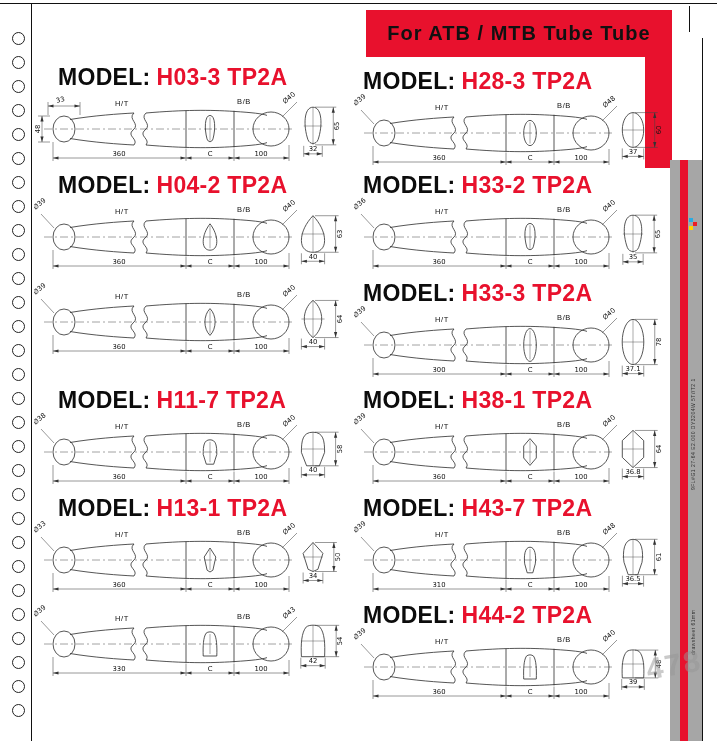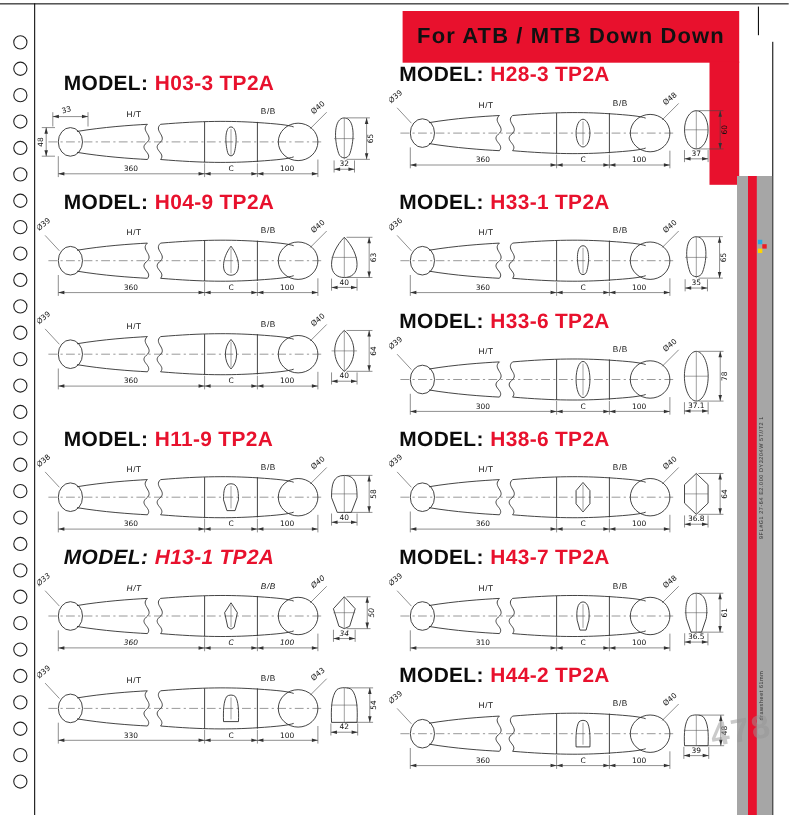--- a/index.html
+++ b/index.html
@@ -26,21 +26,21 @@
       white-space:nowrap;overflow:hidden;}
   #pm-top{top:150px;height:180px;}
   #pm-bottom{top:385px;height:110px;}
   .regdot{position:absolute;width:4px;height:4px;}
   
   #watermark{left:646px;top:648px;font-size:30px;font-weight:800;
              color:rgba(150,150,150,.5);transform:rotate(-10deg);z-index:3;
              letter-spacing:2px;}
   
   .cell{position:absolute;width:318px;height:106px;z-index:2;}
-  .title{margin:0 0 1px 0;font-size:19px;font-weight:800;color:#0c0c0c;
+  .title{margin:0 0 1px 0;font-size:23px;font-weight:800;color:#0c0c0c;
          letter-spacing:.3px;line-height:22px;}
   .c0 .title{margin-left:26px;}
   .c1 .title{margin-left:11px;}
   .mn{color:#e8112d;margin-left:6px;}
   svg.dwg{display:block;margin-left:2px;}
   
   .ln{stroke:#2b2b2b;stroke-width:.8;fill:none;}
   .dl{stroke:#444;stroke-width:.55;fill:none;}
   .cl{stroke:#555;stroke-width:.55;fill:none;stroke-dasharray:8 3 2 3;}
   .thin{stroke:#555;stroke-width:.5;fill:none;}
@@ -85,21 +85,21 @@
       <div class="hole" style="left: 12px; top: 535.5px;"></div>
       <div class="hole" style="left: 12px; top: 559.5px;"></div>
       <div class="hole" style="left: 12px; top: 583.5px;"></div>
       <div class="hole" style="left: 12px; top: 607.5px;"></div>
       <div class="hole" style="left: 12px; top: 631.5px;"></div>
       <div class="hole" style="left: 12px; top: 655.5px;"></div>
       <div class="hole" style="left: 12px; top: 679.5px;"></div>
       <div class="hole" style="left: 12px; top: 703.5px;"></div>
     </div>
 
-  <div class="abs" id="banner" style="background: rgb(232, 17, 45);">For ATB / MTB Down Down</div>
+  <div class="abs" id="banner" style="background: rgb(232, 17, 45);">For ATB / MTB Tube Tube</div>
   <div class="abs" id="red-column" style="background: rgb(232, 17, 45);"></div>
 
   <div class="abs" id="print-strip">
     <div id="strip-red-line" style="background: rgb(232, 17, 45);"></div>
     <div class="pm" id="pm-top">9FL#G1 27-64 E2.000  DY3204W  5T//T2 1</div>
     <div class="pm" id="pm-bottom">drawsheet 61mm</div>
     <div class="regdot" style="left:19px;top:58px;background:#29abe2;"></div>
     <div class="regdot" style="left:23px;top:62px;background:#ed1c24;"></div>
     <div class="regdot" style="left:19px;top:66px;background:#ffd400;"></div>
   </div>
@@ -172,21 +172,21 @@
             <line x1="269.72" y1="64.85" x2="288.28" y2="64.85" class="dl"></line>
             <path d="M 269.72,64.85 l 5.5,-1.6 l 0,3.2 Z" class="ar"></path>
             <path d="M 288.28,64.85 l -5.5,-1.6 l 0,3.2 Z" class="ar"></path>
             <text x="279" y="62.349999999999994" class="dim">32</text>
           </g>
         </svg>
   </section>
 
   <section class="cell c0" style="left: 32px; top: 174px;">
     <h2 class="title">
-      <span class="mp">MODEL:</span><span class="mn">H04-9 TP2A</span>
+      <span class="mp">MODEL:</span><span class="mn">H04-2 TP2A</span>
     </h2>
     <svg class="dwg" viewBox="0 0 312 80" width="312" height="80" xmlns="http://www.w3.org/2000/svg">
           <g>
             <line x1="10" y1="40" x2="260" y2="40" class="cl"></line>
             <ellipse cx="30" cy="40" rx="11" ry="13" class="ln"></ellipse>
             <path d="M36,30.5 C60,26.5 85,24.8 100,24" class="ln"></path>
             <path d="M36,49.5 C60,53.5 85,55.2 100,56" class="ln"></path>
             <path d="M100,24 C93,30 107,35 99,41 C92,47 105,50 100,56" class="ln"></path>
             <path d="M112,24 C105,30 119,35 111,41 C104,47 117,50 112,56" class="ln"></path>
             <path d="M112,24 C150,20.8 175,20.8 200,22.4 C218,23.6 228,24.6 233,26.4" class="ln"></path>
@@ -289,21 +289,21 @@
             <line x1="267.4" y1="64.56" x2="290.6" y2="64.56" class="dl"></line>
             <path d="M 267.4,64.56 l 5.5,-1.6 l 0,3.2 Z" class="ar"></path>
             <path d="M 290.6,64.56 l -5.5,-1.6 l 0,3.2 Z" class="ar"></path>
             <text x="279" y="62.06" class="dim">40</text>
           </g>
         </svg>
   </section>
 
   <section class="cell c0" style="left: 32px; top: 389px;">
     <h2 class="title">
-      <span class="mp">MODEL:</span><span class="mn">H11-9 TP2A</span>
+      <span class="mp">MODEL:</span><span class="mn">H11-7 TP2A</span>
     </h2>
     <svg class="dwg" viewBox="0 0 312 80" width="312" height="80" xmlns="http://www.w3.org/2000/svg">
           <g>
             <line x1="10" y1="40" x2="260" y2="40" class="cl"></line>
             <ellipse cx="30" cy="40" rx="11" ry="13" class="ln"></ellipse>
             <path d="M36,30.5 C60,26.5 85,24.8 100,24" class="ln"></path>
             <path d="M36,49.5 C60,53.5 85,55.2 100,56" class="ln"></path>
             <path d="M100,24 C93,30 107,35 99,41 C92,47 105,50 100,56" class="ln"></path>
             <path d="M112,24 C105,30 119,35 111,41 C104,47 117,50 112,56" class="ln"></path>
             <path d="M112,24 C150,20.8 175,20.8 200,22.4 C218,23.6 228,24.6 233,26.4" class="ln"></path>
@@ -347,21 +347,21 @@
             <line x1="267.4" y1="54.82" x2="267.4" y2="65.82" class="dl"></line>
             <line x1="290.6" y1="54.82" x2="290.6" y2="65.82" class="dl"></line>
             <line x1="267.4" y1="62.82" x2="290.6" y2="62.82" class="dl"></line>
             <path d="M 267.4,62.82 l 5.5,-1.6 l 0,3.2 Z" class="ar"></path>
             <path d="M 290.6,62.82 l -5.5,-1.6 l 0,3.2 Z" class="ar"></path>
             <text x="279" y="60.32" class="dim">40</text>
           </g>
         </svg>
   </section>
 
-  <section class="cell c0" style="left: 32px; top: 497px; font-style: italic;">
+  <section class="cell c0" style="left: 32px; top: 497px;">
     <h2 class="title">
       <span class="mp">MODEL:</span><span class="mn">H13-1 TP2A</span>
     </h2>
     <svg class="dwg" viewBox="0 0 312 80" width="312" height="80" xmlns="http://www.w3.org/2000/svg">
           <g>
             <line x1="10" y1="40" x2="260" y2="40" class="cl"></line>
             <ellipse cx="30" cy="40" rx="11" ry="13" class="ln"></ellipse>
             <path d="M36,30.5 C60,26.5 85,24.8 100,24" class="ln"></path>
             <path d="M36,49.5 C60,53.5 85,55.2 100,56" class="ln"></path>
             <path d="M100,24 C93,30 107,35 99,41 C92,47 105,50 100,56" class="ln"></path>
@@ -464,21 +464,21 @@
             <line x1="266.82" y1="53.66" x2="266.82" y2="64.66" class="dl"></line>
             <line x1="291.18" y1="53.66" x2="291.18" y2="64.66" class="dl"></line>
             <line x1="266.82" y1="61.66" x2="291.18" y2="61.66" class="dl"></line>
             <path d="M 266.82,61.66 l 5.5,-1.6 l 0,3.2 Z" class="ar"></path>
             <path d="M 291.18,61.66 l -5.5,-1.6 l 0,3.2 Z" class="ar"></path>
             <text x="279" y="59.16" class="dim">42</text>
           </g>
         </svg>
   </section>
 
-  <section class="cell c1" style="left: 352px; top: 58px;">
+  <section class="cell c1" style="left: 352px; top: 70px;">
     <h2 class="title">
       <span class="mp">MODEL:</span><span class="mn">H28-3 TP2A</span>
     </h2>
     <svg class="dwg" viewBox="0 0 312 80" width="312" height="80" xmlns="http://www.w3.org/2000/svg">
           <g>
             <line x1="10" y1="40" x2="260" y2="40" class="cl"></line>
             <ellipse cx="30" cy="40" rx="11" ry="13" class="ln"></ellipse>
             <path d="M36,30.5 C60,26.5 85,24.8 100,24" class="ln"></path>
             <path d="M36,49.5 C60,53.5 85,55.2 100,56" class="ln"></path>
             <path d="M100,24 C93,30 107,35 99,41 C92,47 105,50 100,56" class="ln"></path>
@@ -526,21 +526,21 @@
             <line x1="268.27" y1="63.4" x2="289.73" y2="63.4" class="dl"></line>
             <path d="M 268.27,63.4 l 5.5,-1.6 l 0,3.2 Z" class="ar"></path>
             <path d="M 289.73,63.4 l -5.5,-1.6 l 0,3.2 Z" class="ar"></path>
             <text x="279" y="60.9" class="dim">37</text>
           </g>
         </svg>
   </section>
 
   <section class="cell c1" style="left: 352px; top: 174px;">
     <h2 class="title">
-      <span class="mp">MODEL:</span><span class="mn">H33-1 TP2A</span>
+      <span class="mp">MODEL:</span><span class="mn">H33-2 TP2A</span>
     </h2>
     <svg class="dwg" viewBox="0 0 312 80" width="312" height="80" xmlns="http://www.w3.org/2000/svg">
           <g>
             <line x1="10" y1="40" x2="260" y2="40" class="cl"></line>
             <ellipse cx="30" cy="40" rx="11" ry="13" class="ln"></ellipse>
             <path d="M36,30.5 C60,26.5 85,24.8 100,24" class="ln"></path>
             <path d="M36,49.5 C60,53.5 85,55.2 100,56" class="ln"></path>
             <path d="M100,24 C93,30 107,35 99,41 C92,47 105,50 100,56" class="ln"></path>
             <path d="M112,24 C105,30 119,35 111,41 C104,47 117,50 112,56" class="ln"></path>
             <path d="M112,24 C150,20.8 175,20.8 200,22.4 C218,23.6 228,24.6 233,26.4" class="ln"></path>
@@ -586,21 +586,21 @@
             <line x1="268.85" y1="64.85" x2="289.15" y2="64.85" class="dl"></line>
             <path d="M 268.85,64.85 l 5.5,-1.6 l 0,3.2 Z" class="ar"></path>
             <path d="M 289.15,64.85 l -5.5,-1.6 l 0,3.2 Z" class="ar"></path>
             <text x="279" y="62.349999999999994" class="dim">35</text>
           </g>
         </svg>
   </section>
 
   <section class="cell c1" style="left: 352px; top: 282px;">
     <h2 class="title">
-      <span class="mp">MODEL:</span><span class="mn">H33-6 TP2A</span>
+      <span class="mp">MODEL:</span><span class="mn">H33-3 TP2A</span>
     </h2>
     <svg class="dwg" viewBox="0 0 312 80" width="312" height="80" xmlns="http://www.w3.org/2000/svg">
           <g>
             <line x1="10" y1="40" x2="260" y2="40" class="cl"></line>
             <ellipse cx="30" cy="40" rx="11" ry="13" class="ln"></ellipse>
             <path d="M36,30.5 C60,26.5 85,24.8 100,24" class="ln"></path>
             <path d="M36,49.5 C60,53.5 85,55.2 100,56" class="ln"></path>
             <path d="M100,24 C93,30 107,35 99,41 C92,47 105,50 100,56" class="ln"></path>
             <path d="M112,24 C105,30 119,35 111,41 C104,47 117,50 112,56" class="ln"></path>
             <path d="M112,24 C150,20.8 175,20.8 200,22.4 C218,23.6 228,24.6 233,26.4" class="ln"></path>
@@ -646,21 +646,21 @@
             <line x1="268.241" y1="68.62" x2="289.759" y2="68.62" class="dl"></line>
             <path d="M 268.241,68.62 l 5.5,-1.6 l 0,3.2 Z" class="ar"></path>
             <path d="M 289.759,68.62 l -5.5,-1.6 l 0,3.2 Z" class="ar"></path>
             <text x="279" y="66.12" class="dim">37.1</text>
           </g>
         </svg>
   </section>
 
   <section class="cell c1" style="left: 352px; top: 389px;">
     <h2 class="title">
-      <span class="mp">MODEL:</span><span class="mn">H38-6 TP2A</span>
+      <span class="mp">MODEL:</span><span class="mn">H38-1 TP2A</span>
     </h2>
     <svg class="dwg" viewBox="0 0 312 80" width="312" height="80" xmlns="http://www.w3.org/2000/svg">
           <g>
             <line x1="10" y1="40" x2="260" y2="40" class="cl"></line>
             <ellipse cx="30" cy="40" rx="11" ry="13" class="ln"></ellipse>
             <path d="M36,30.5 C60,26.5 85,24.8 100,24" class="ln"></path>
             <path d="M36,49.5 C60,53.5 85,55.2 100,56" class="ln"></path>
             <path d="M100,24 C93,30 107,35 99,41 C92,47 105,50 100,56" class="ln"></path>
             <path d="M112,24 C105,30 119,35 111,41 C104,47 117,50 112,56" class="ln"></path>
             <path d="M112,24 C150,20.8 175,20.8 200,22.4 C218,23.6 228,24.6 233,26.4" class="ln"></path>

